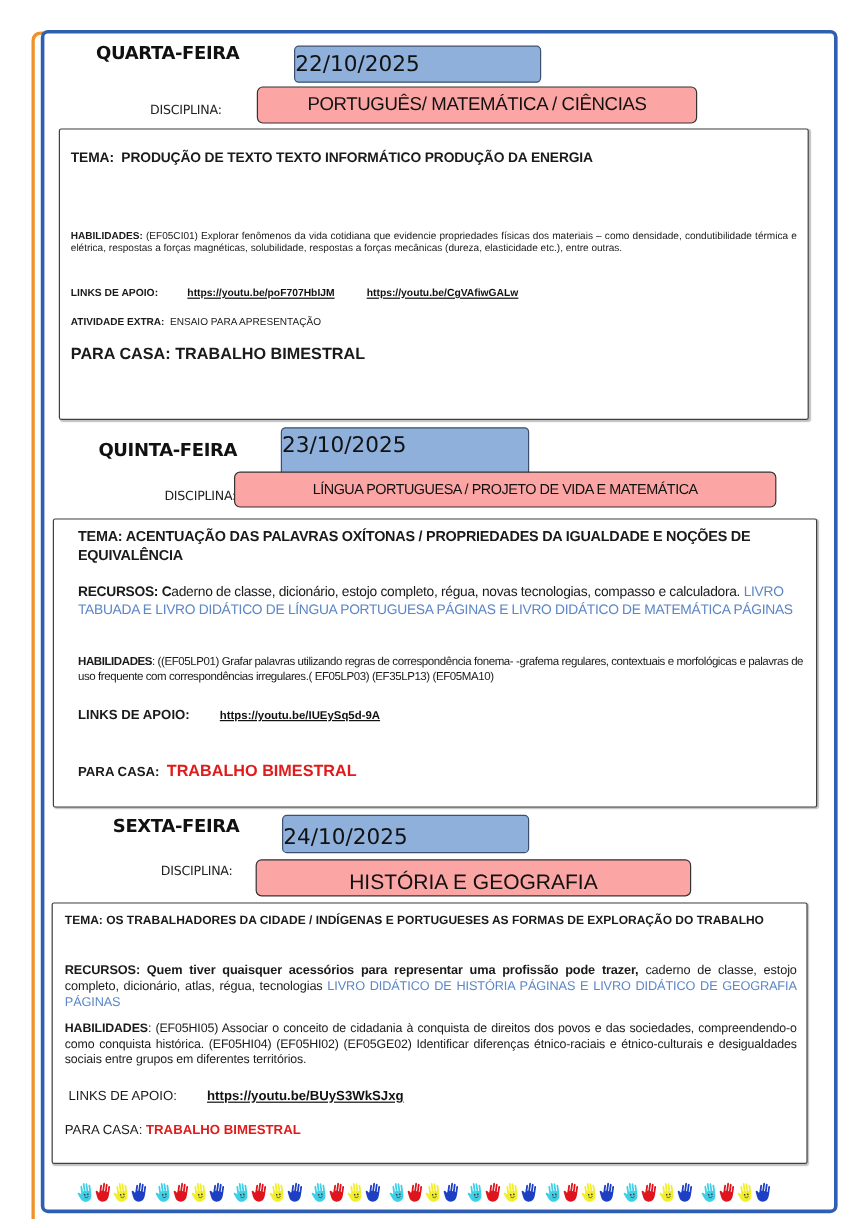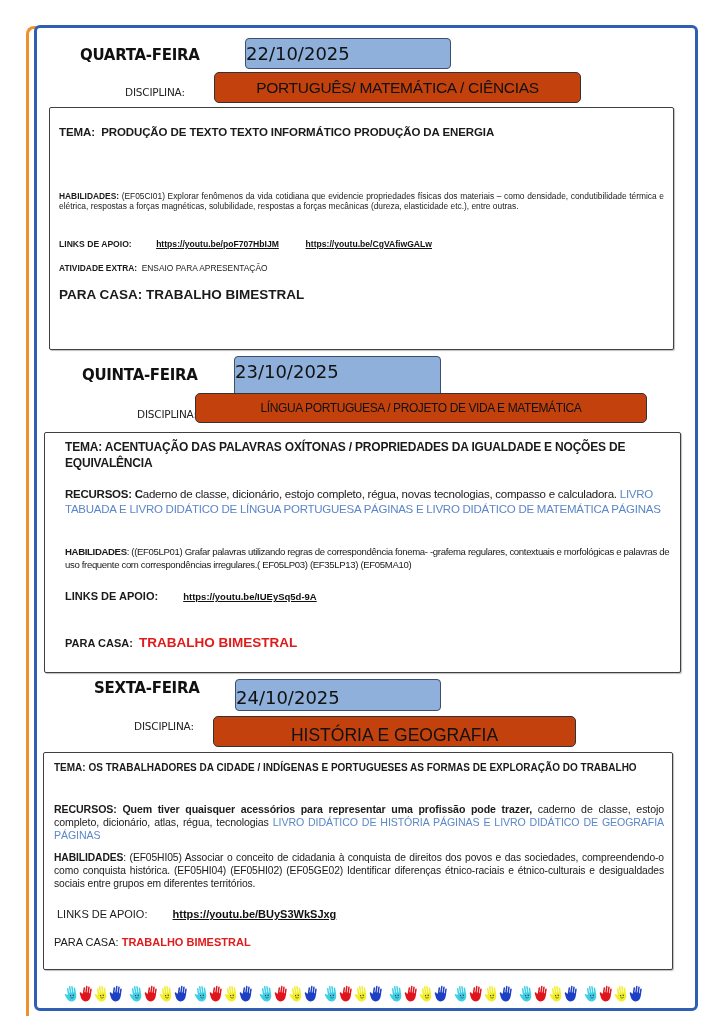--- a/index.html
+++ b/index.html
@@ -4,39 +4,39 @@
 <style>
   html, body { margin: 0; padding: 0; background: #ffffff; }
   body { width: 722px; height: 1023px; position: relative; overflow: hidden; font-family: "Liberation Sans", sans-serif; color: #1a1a1a; }
 
   .frame-orange { position: absolute; left: 26px; top: 26px; width: 14px; height: 990px; border-left: 3px solid #f0922b; border-top: 3px solid #f0922b; border-top-left-radius: 8px; box-sizing: border-box; }
   .frame-blue { position: absolute; left: 34px; top: 25px; width: 664px; height: 986px; border: 3px solid #2f5fb3; border-radius: 6px; box-sizing: border-box; background: #fff; }
 
   .day-label { position: absolute; font-family: "DejaVu Sans", sans-serif; font-weight: bold; font-size: 15px; color: #111; letter-spacing: -0.3px; }
   .date-box { position: absolute; background: #8fb0da; border: 1px solid #3c4f6e; border-radius: 4px; text-align: left; font-family: "DejaVu Sans", sans-serif; font-size: 18px; color: #111; box-sizing: border-box; }
   .disc-label { position: absolute; font-family: "DejaVu Sans", sans-serif; font-size: 10.5px; color: #222; letter-spacing: -0.2px; }
-  .disc-box { position: absolute; background: #c2410c; border: 1px solid #333; border-radius: 5px; text-align: center; box-sizing: border-box; color: #111; white-space: nowrap; }
+  .disc-box { position: absolute; background: #fca5a5; border: 1px solid #333; border-radius: 5px; text-align: center; box-sizing: border-box; color: #111; white-space: nowrap; }
 
   .content-box { position: absolute; background: #fff; border: 1px solid #404040; border-radius: 2px; box-sizing: border-box; box-shadow: 1px 1px 1px rgba(0,0,0,0.25); }
 
   .b { font-weight: bold; }
   .blue { color: #5b86c8; }
   .red { color: #e01b1b; font-weight: bold; }
   a.link { color: #111; text-decoration: underline; font-weight: bold; padding-left: 22px; }
 
   .hands { position: absolute; left: 64px; top: 984px; width: 600px; height: 22px; display: flex; gap: 0; }
   .hand { width: 15px; height: 20px; display: inline-block; }
 </style>
 </head>
 <body>
 
 <div class="frame-orange"></div>
 <div class="frame-blue"></div>
 
-<div class="day-label" style="left:80px; top:46px;">QUARTA-FEIRA</div>
+<div class="day-label" style="left:80px; top:35px;">QUARTA-FEIRA</div>
 <div class="date-box" style="left:245px; top:38px; width:206px; height:31px; line-height:29px;">22/10/2025</div>
 <div class="disc-label" style="left:125px; top:86px;">DISCIPLINA:</div>
 <div class="disc-box" style="left:214px; top:72px; width:367px; height:31px; line-height:29px; font-size:15.5px; letter-spacing:-0.3px;">PORTUGUÊS/ MATEMÁTICA / CIÊNCIAS</div>
 
 <div class="content-box" style="left:49px; top:107px; width:625px; height:243px;">
   <div style="position:absolute; left:9px; top:18px; font-size:11.5px; font-weight:bold; letter-spacing:-0.1px;">
     <span>TEMA:</span>&nbsp;
     <span>PRODUÇÃO DE TEXTO TEXTO INFORMÁTICO PRODUÇÃO DA ENERGIA</span>
   </div>
   <div style="position:absolute; left:9px; top:83px; width:605px; font-size:8.4px; line-height:10.3px; text-align:justify;">

